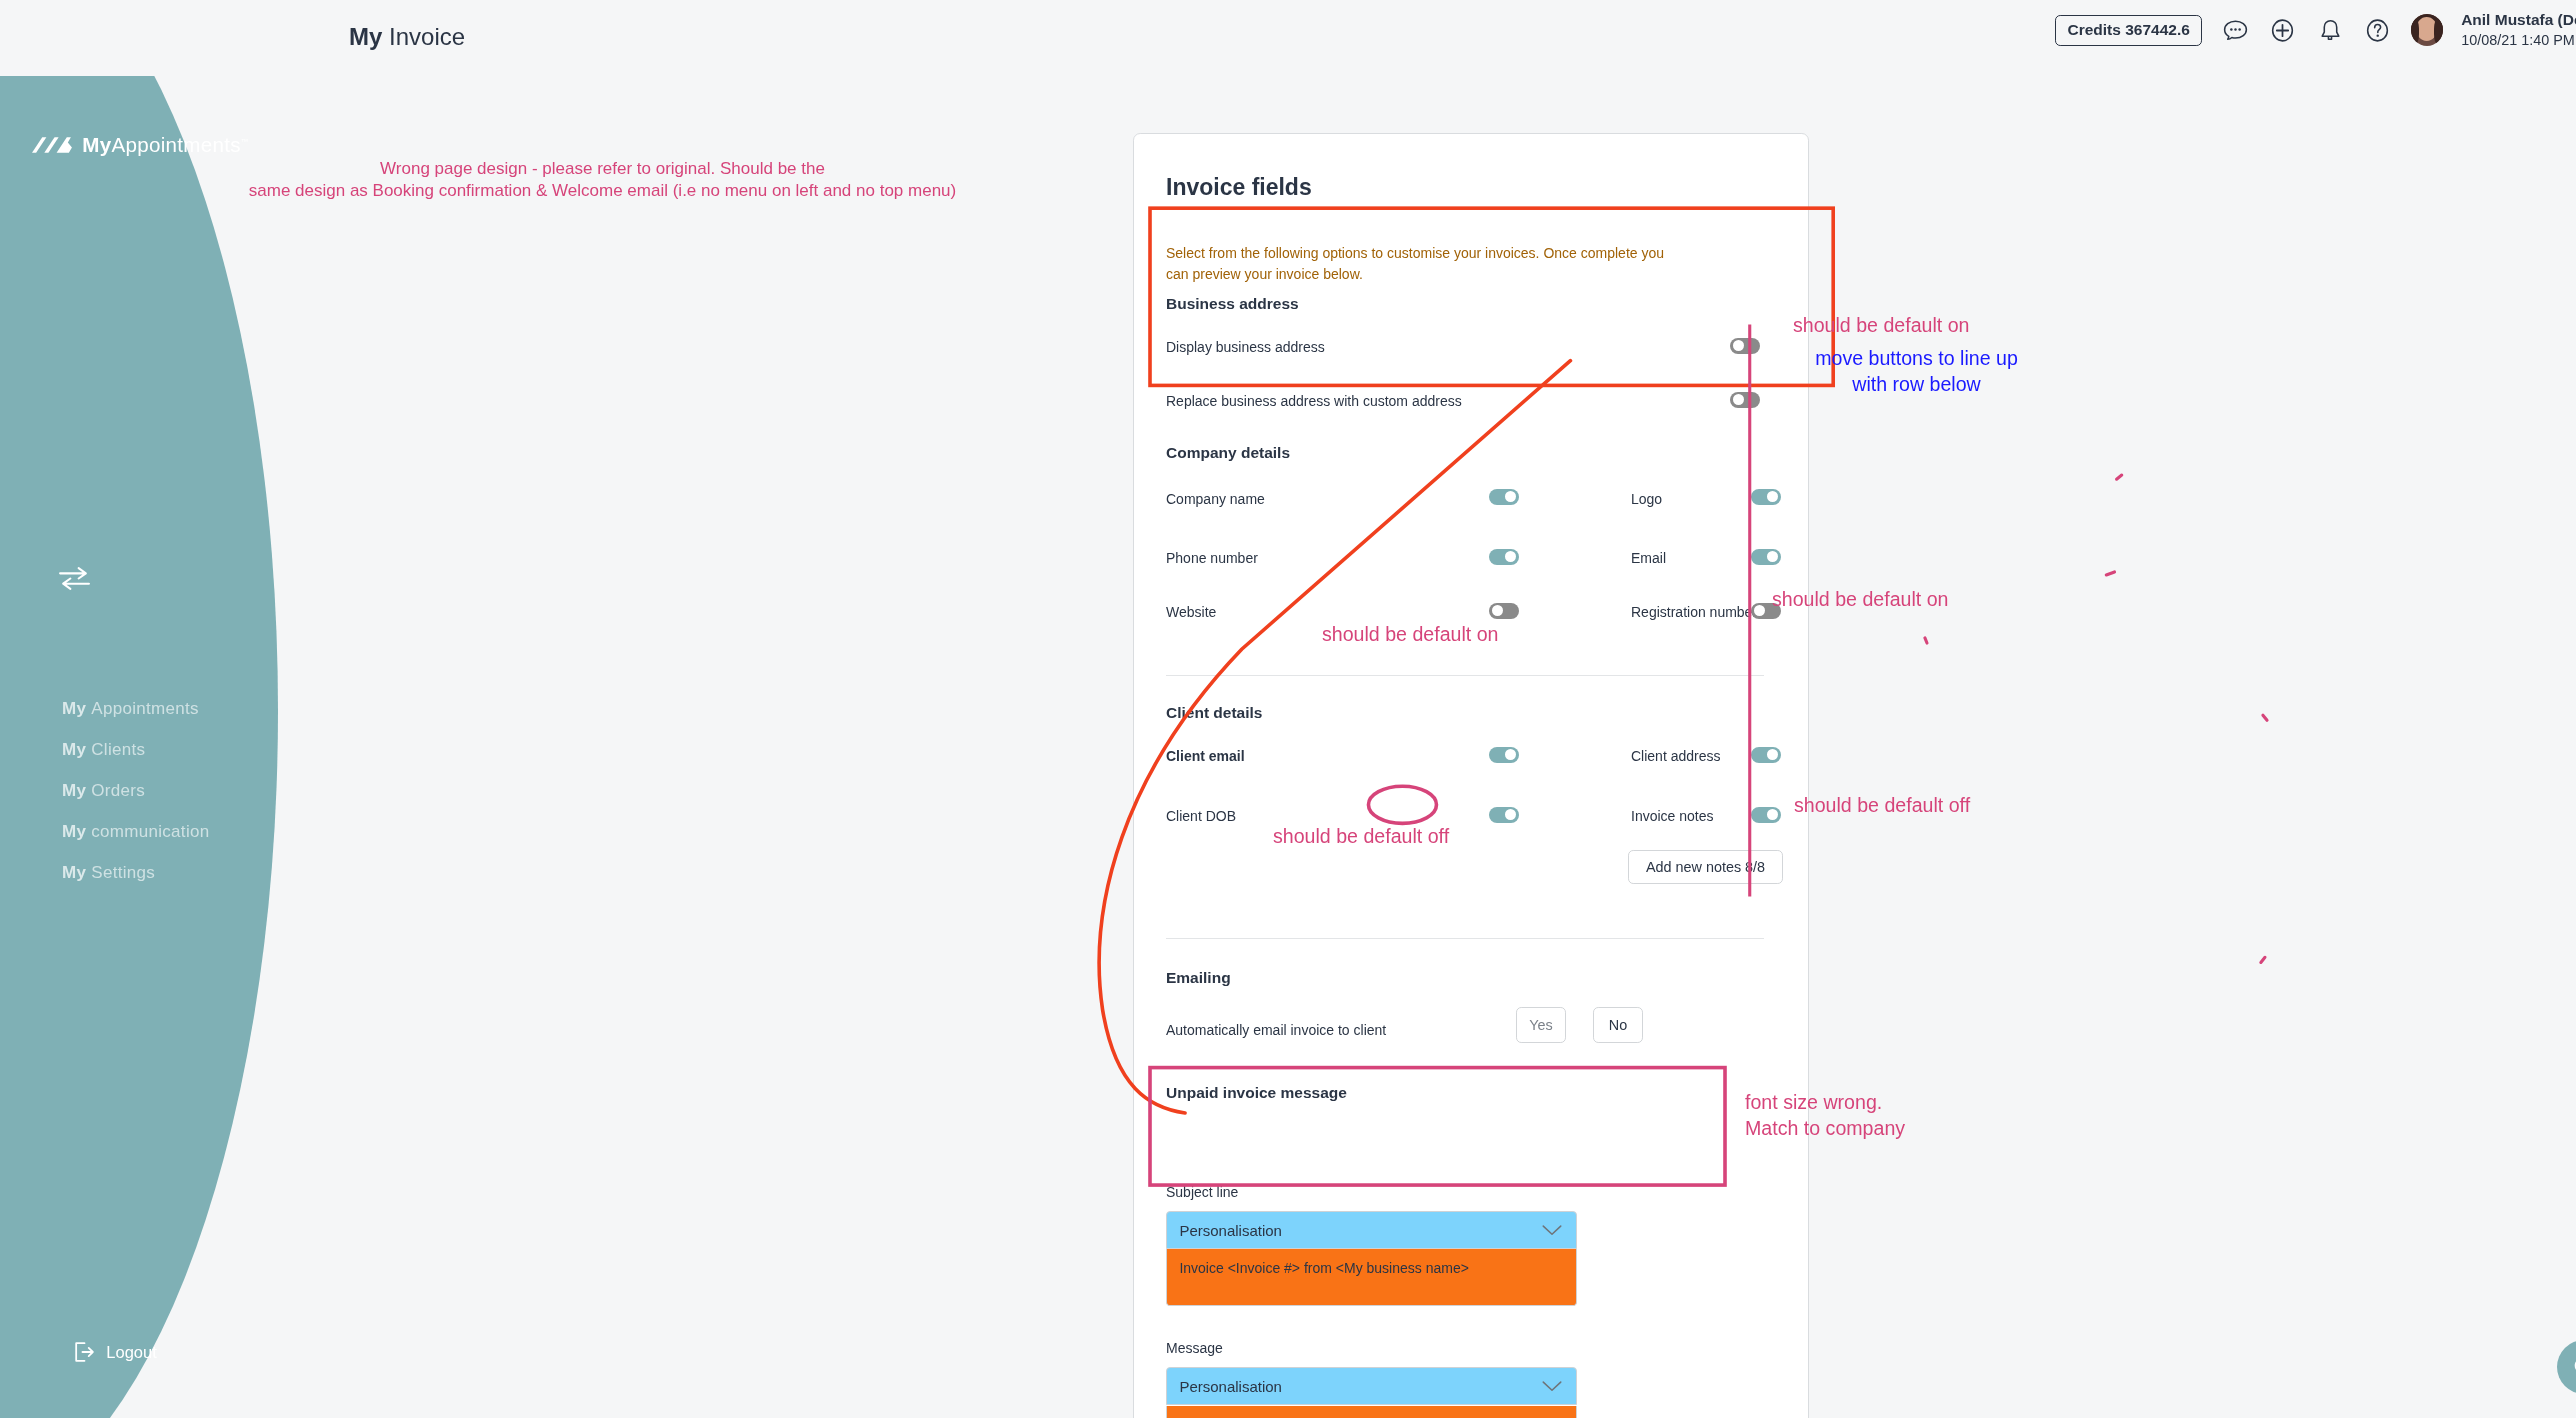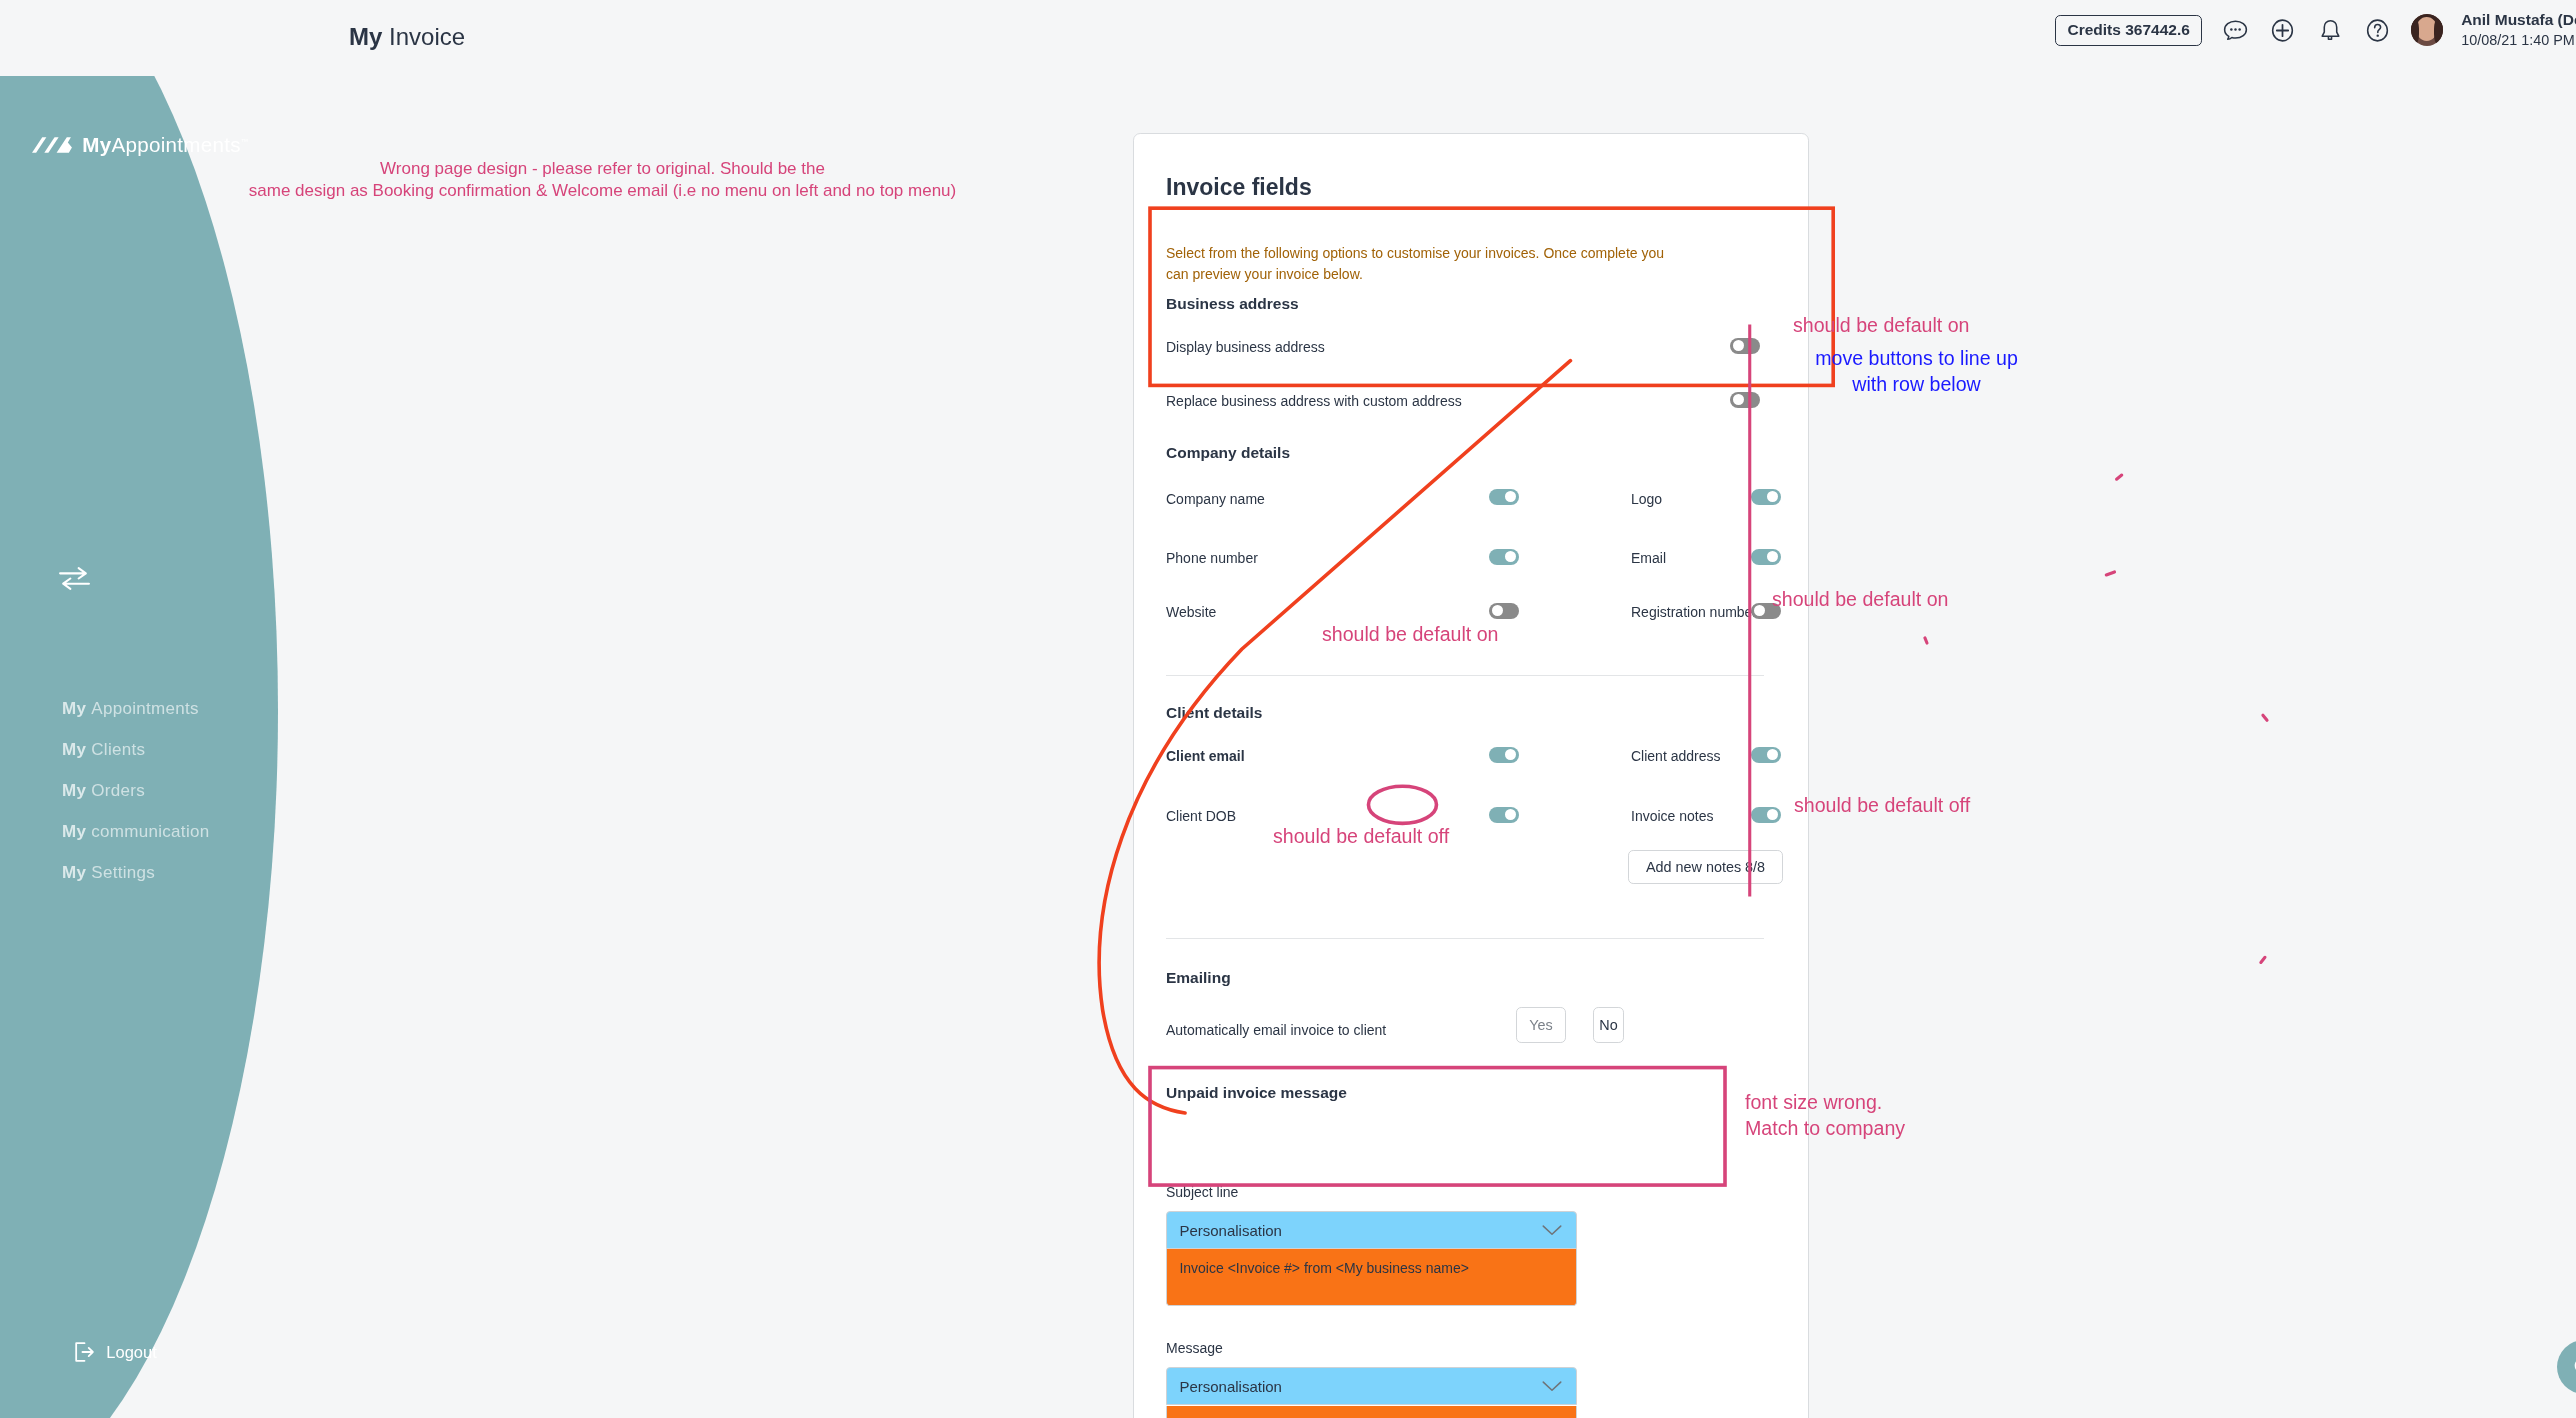--- a/index.html
+++ b/index.html
@@ -357,21 +357,21 @@
     </div>
 
   <div class="btn-outline" style="left:494px; top:716px; width:155px; height:34px;">Add new notes 8/8</div>
 
   <div class="divider" style="left:32px; top:804px; width:598px;"></div>
 
   <div class="sec-head" style="left:32px; top:835px;">Emailing</div>
 
   <div class="row-label" style="left:32px; top:888px;">Automatically email invoice to client</div>
   <div class="btn-outline muted" style="left:382px; top:873px; width:50px; height:36px;">Yes</div>
-  <div class="btn-outline" style="left:459px; top:873px; width:31px; height:36px;">No</div>
+  <div class="btn-outline" style="left:459px; top:873px; width:50px; height:36px;">No</div>
 
   <div class="sec-head" style="left:32px; top:950px;">Unpaid invoice message</div>
 
 
   <div class="row-label" style="left:32px; top:1050px;">Subject line</div>
 
   <div class="select-box" style="left:32px; top:1077px; width:411px; height:38px;">
     <span>Personalisation</span>
     <svg width="24" height="14.4" viewBox="0 0 46 28">
       <path d="M6 6 L23 22 L40 6" fill="none" stroke="#6f7479" stroke-width="3" stroke-linecap="round" stroke-linejoin="round"></path>

